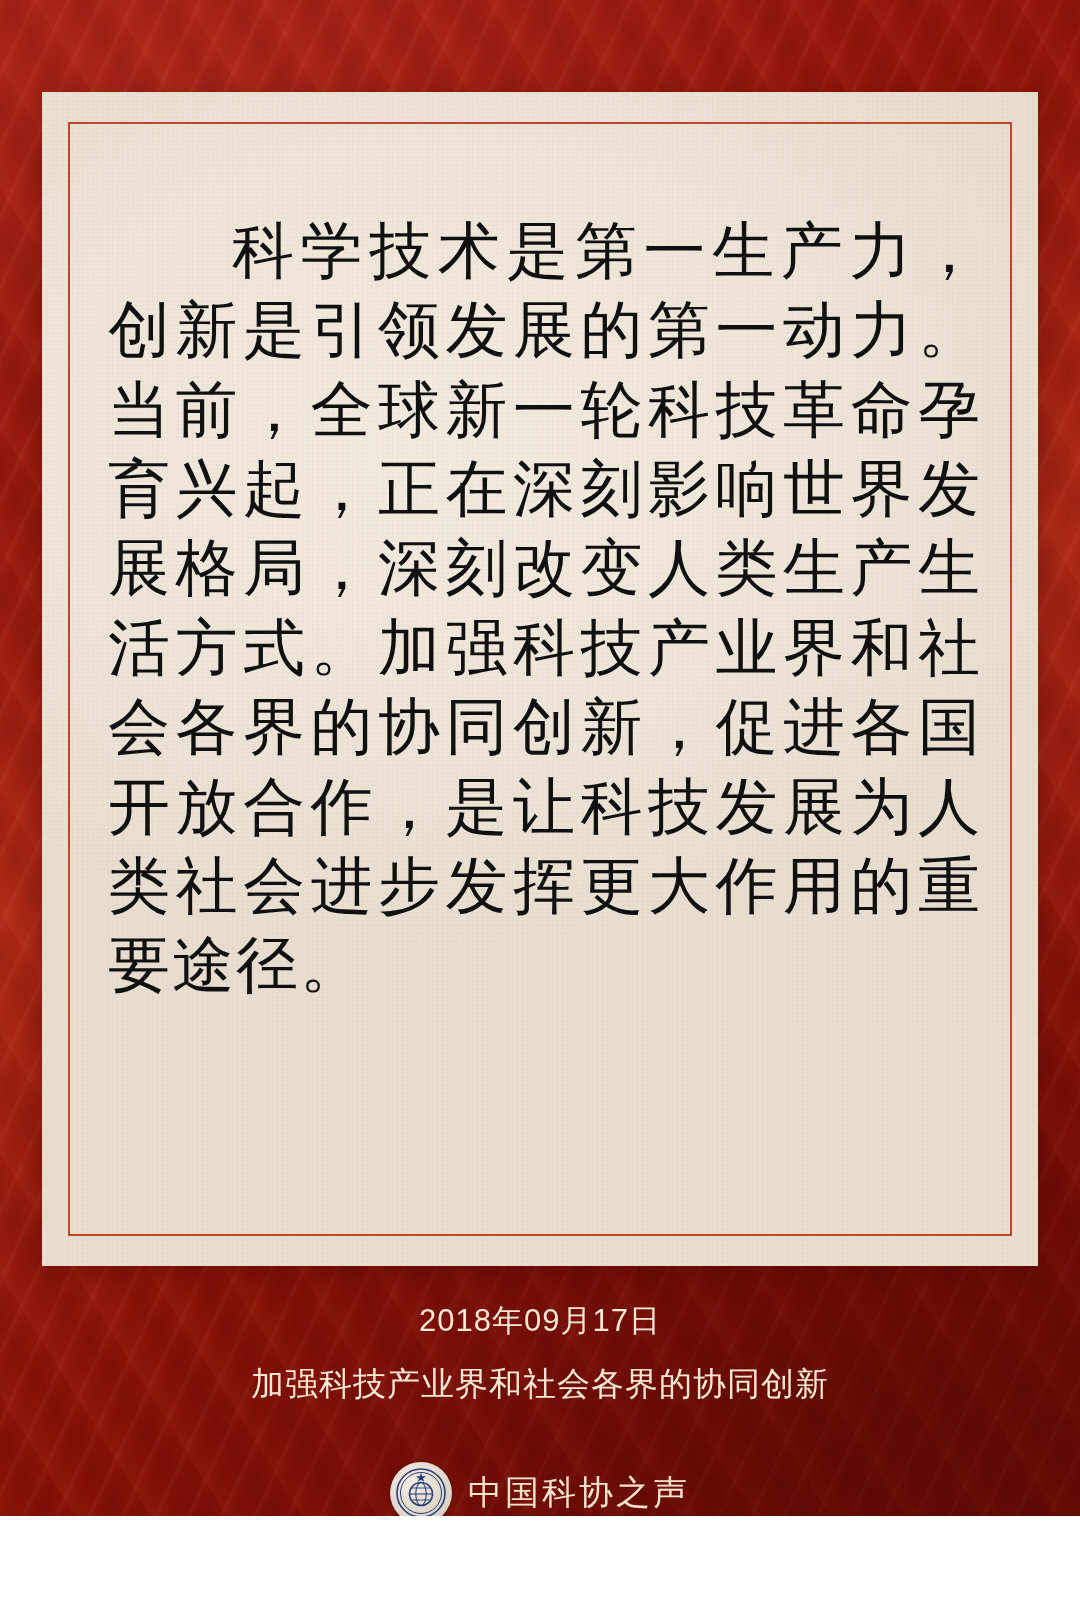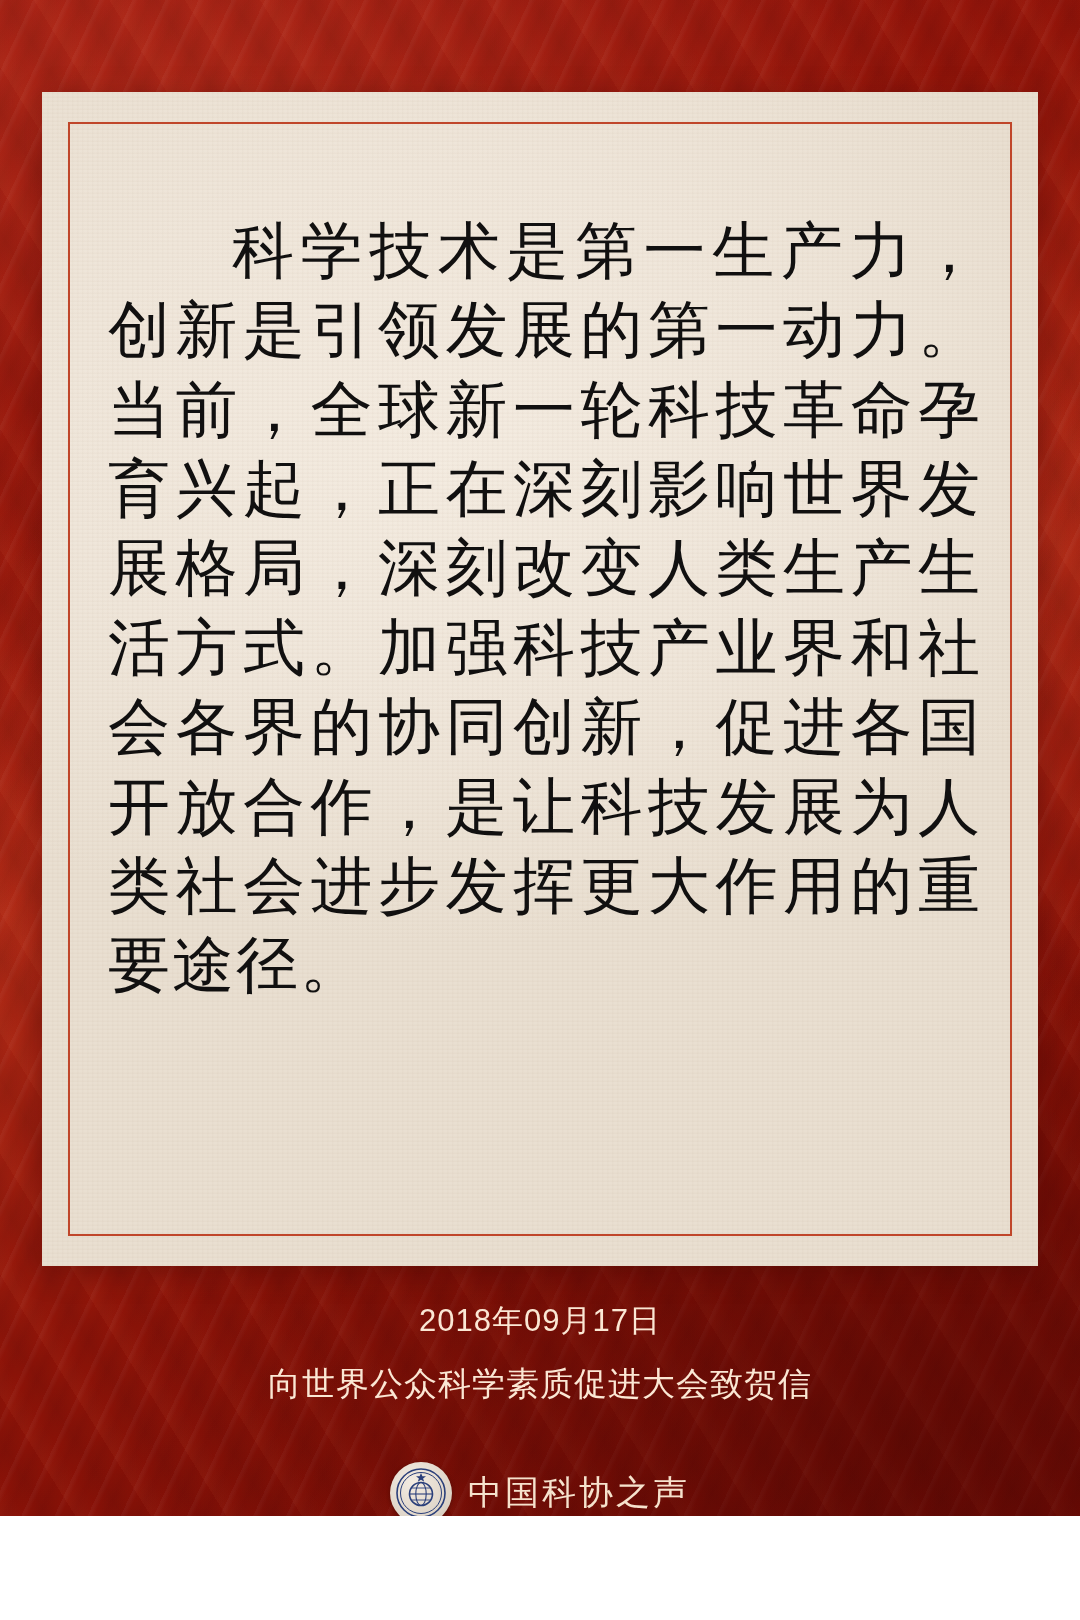--- a/index.html
+++ b/index.html
@@ -147,21 +147,21 @@
 
 <div id="poster">
 
   <div class="card">
     <div class="card-inner-border"></div>
     <div class="quote-body">科学技术是第一生产力，创新是引领发展的第一动力。当前，全球新一轮科技革命孕育兴起，正在深刻影响世界发展格局，深刻改变人类生产生活方式。加强科技产业界和社会各界的协同创新，促进各国开放合作，是让科技发展为人类社会进步发挥更大作用的重要途径。</div>
   </div>
 
   <div class="footer">
     <div class="footer-date">2018年09月17日</div>
-    <div class="footer-source">向世界公众科学素质促进大会致贺信</div>
+    <div class="footer-source">加强科技产业界和社会各界的协同创新</div>
   </div>
 
   <div class="brand">
     <div class="brand-logo">
       <svg width="52" height="52" viewBox="0 0 52 52" aria-hidden="true">
         <circle cx="26" cy="26" r="24" fill="none" stroke="#2a3f7a" stroke-width="1.6"></circle>
         <circle cx="26" cy="26" r="20.5" fill="none" stroke="#2a3f7a" stroke-width="1"></circle>
         <circle cx="26" cy="27" r="11.5" fill="none" stroke="#2a3f7a" stroke-width="1.6"></circle>
         <ellipse cx="26" cy="27" rx="5.2" ry="11.5" fill="none" stroke="#2a3f7a" stroke-width="1.1"></ellipse>
         <line x1="14.5" y1="27" x2="37.5" y2="27" stroke="#2a3f7a" stroke-width="1.1"></line>

